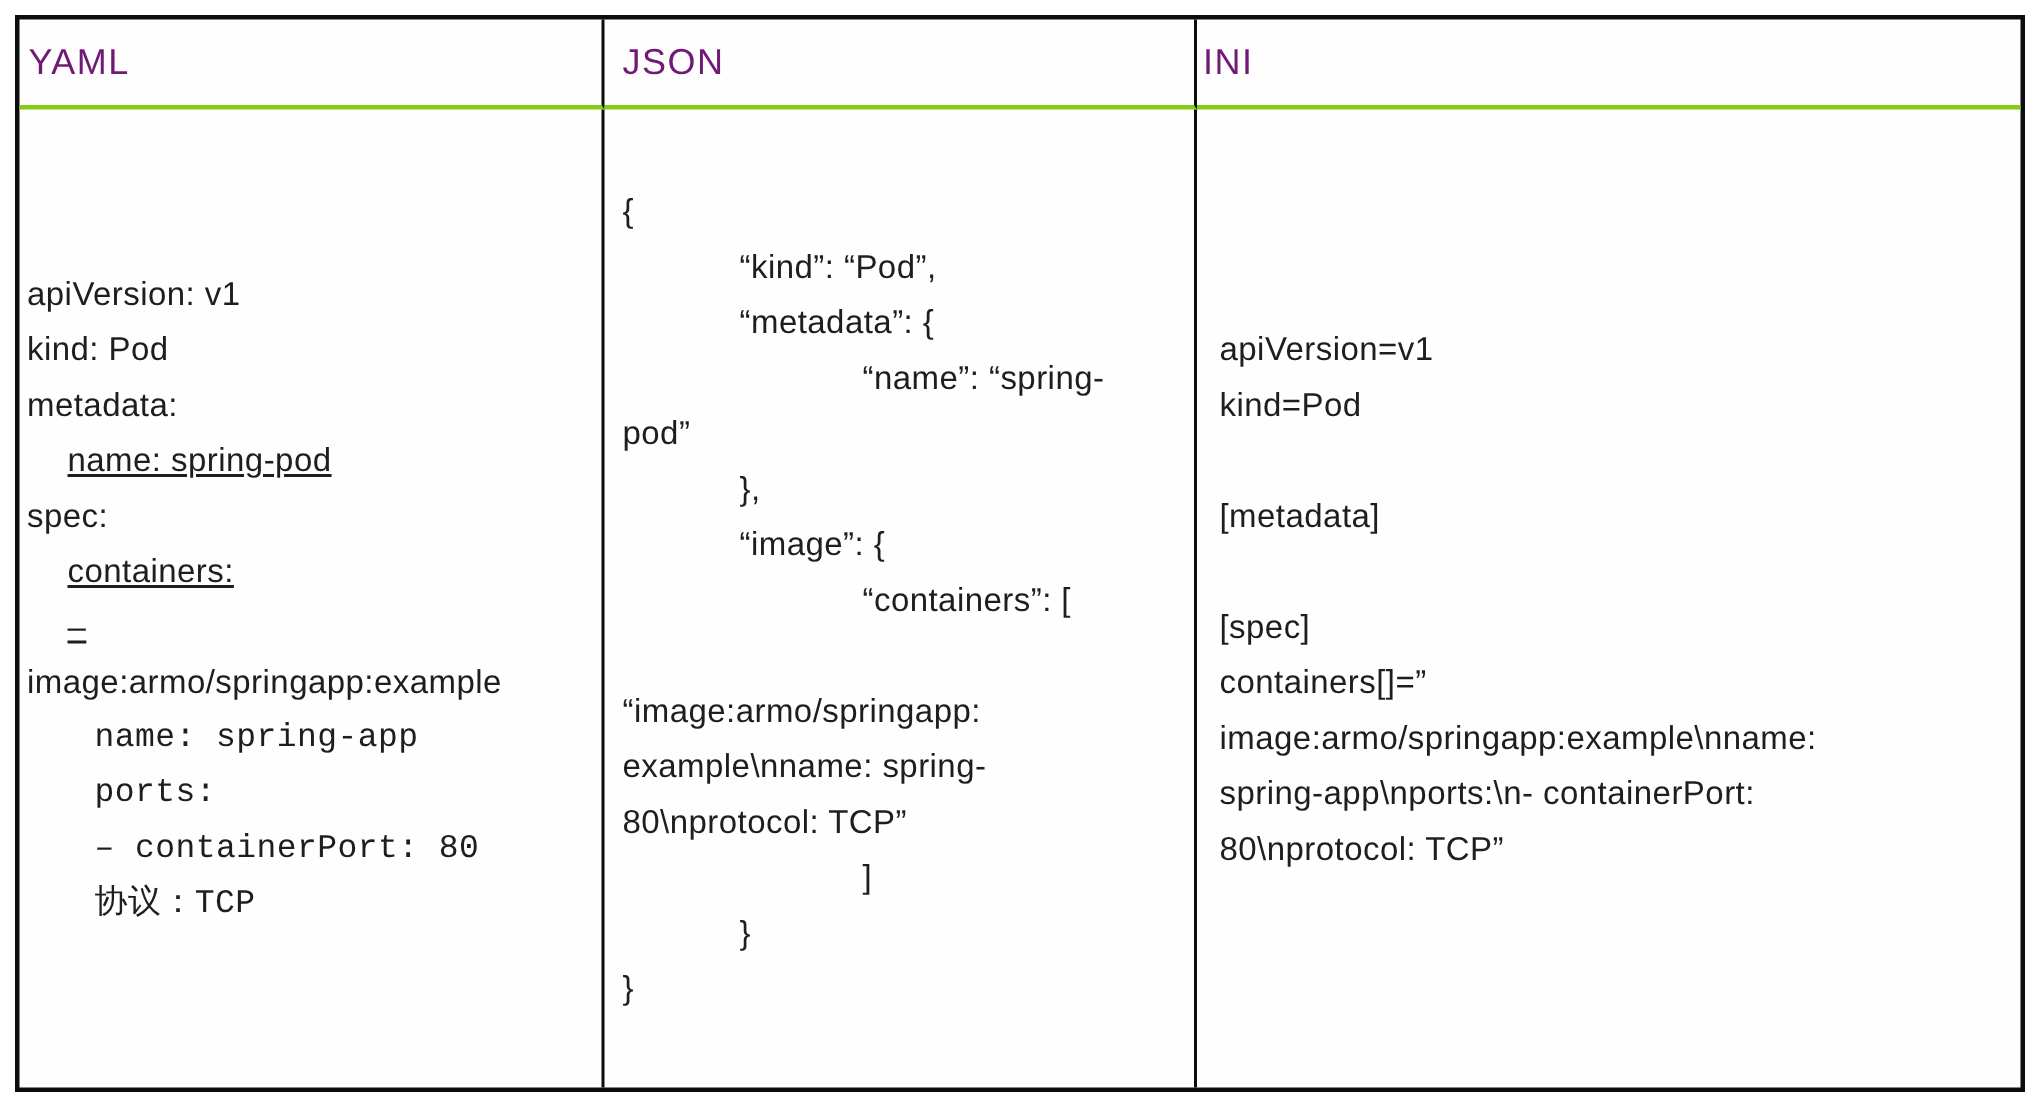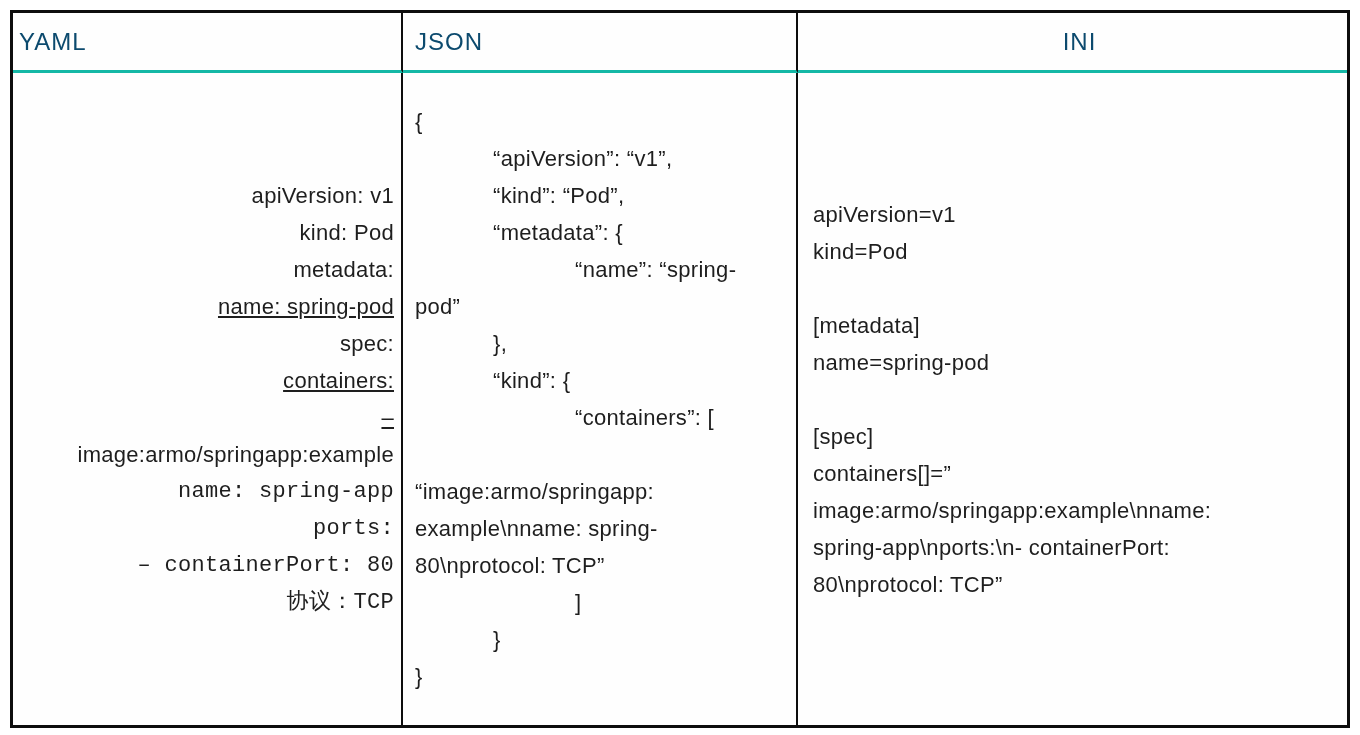--- a/index.html
+++ b/index.html
@@ -22,42 +22,42 @@
     box-sizing: border-box;
     border: 3px solid #0d0d0d;
     background: #fefefe;
     display: grid;
     grid-template-columns: 390px 395px 1fr;
     grid-template-rows: 60px 1fr;
   }
 
   .hcell {
     box-sizing: border-box;
-    border-bottom: 3px solid #14b8a6;
+    border-bottom: 3px solid #84cc16;
     display: flex;
     align-items: center;
     font-size: 24px;
     letter-spacing: 1px;
-    color: #0c4a6e;
+    color: #701a75;
   }
   .hcell.c0 { padding-left: 6px;  border-right: 2px solid #0d0d0d; }
   .hcell.c1 { padding-left: 12px; border-right: 2px solid #0d0d0d; }
-  .hcell.c2 { padding-left: 14px; justify-content: center; }
+  .hcell.c2 { padding-left: 4px; }
 
   .bcell {
     box-sizing: border-box;
     display: flex;
     flex-direction: column;
     justify-content: center;
     font-size: 22px;
     line-height: 37px;
     letter-spacing: 0.3px;
     overflow: hidden;
   }
-  .bcell.c0 { padding-left: 5px;  padding-right: 7px;  border-right: 2px solid #0d0d0d; text-align: right; }
+  .bcell.c0 { padding-left: 5px;  padding-right: 7px;  border-right: 2px solid #0d0d0d; }
   .bcell.c1 { padding-left: 12px; padding-right: 4px;  border-right: 2px solid #0d0d0d; }
   .bcell.c2 { padding-left: 15px; padding-right: 6px; }
 
   .code-line {
     white-space: pre;
     min-height: 37px;
   }
 
   
   .bcell.c0 .i1 { padding-left: 27px; text-decoration: underline; }
@@ -89,42 +89,40 @@
       <div class="code-line i1">containers:</div>
       <div class="code-line i1">–</div>
       <div class="code-line">image:armo/springapp:example</div>
       <div class="code-line i2">name: spring-app</div>
       <div class="code-line i2">ports:</div>
       <div class="code-line i2">– containerPort: 80</div>
       <div class="code-line i2">协议：TCP</div>
     </div>
   <div class="bcell c1">
       <div class="code-line">{</div>
-      <div class="code-line i1">“apiVersion”: “v1”,</div>
       <div class="code-line i1">“kind”: “Pod”,</div>
       <div class="code-line i1">“metadata”: {</div>
       <div class="code-line i2">“name”: “spring-</div>
       <div class="code-line">pod”</div>
       <div class="code-line i1">},</div>
-      <div class="code-line i1">“kind”: {</div>
+      <div class="code-line i1">“image”: {</div>
       <div class="code-line i2">“containers”: [</div>
       <div class="code-line">&nbsp;</div>
       <div class="code-line">“image:armo/springapp:</div>
       <div class="code-line">example\nname: spring-</div>
       <div class="code-line">80\nprotocol: TCP”</div>
       <div class="code-line i2">]</div>
       <div class="code-line i1">}</div>
       <div class="code-line">}</div>
     </div>
   <div class="bcell c2">
       <div class="code-line">apiVersion=v1</div>
       <div class="code-line">kind=Pod</div>
       <div class="code-line">&nbsp;</div>
       <div class="code-line">[metadata]</div>
-      <div class="code-line">name=spring-pod</div>
       <div class="code-line">&nbsp;</div>
       <div class="code-line">[spec]</div>
       <div class="code-line">containers[]=”</div>
       <div class="code-line">image:armo/springapp:example\nname:</div>
       <div class="code-line">spring-app\nports:\n- containerPort:</div>
       <div class="code-line">80\nprotocol: TCP”</div>
     </div>
 
 </div>
 

